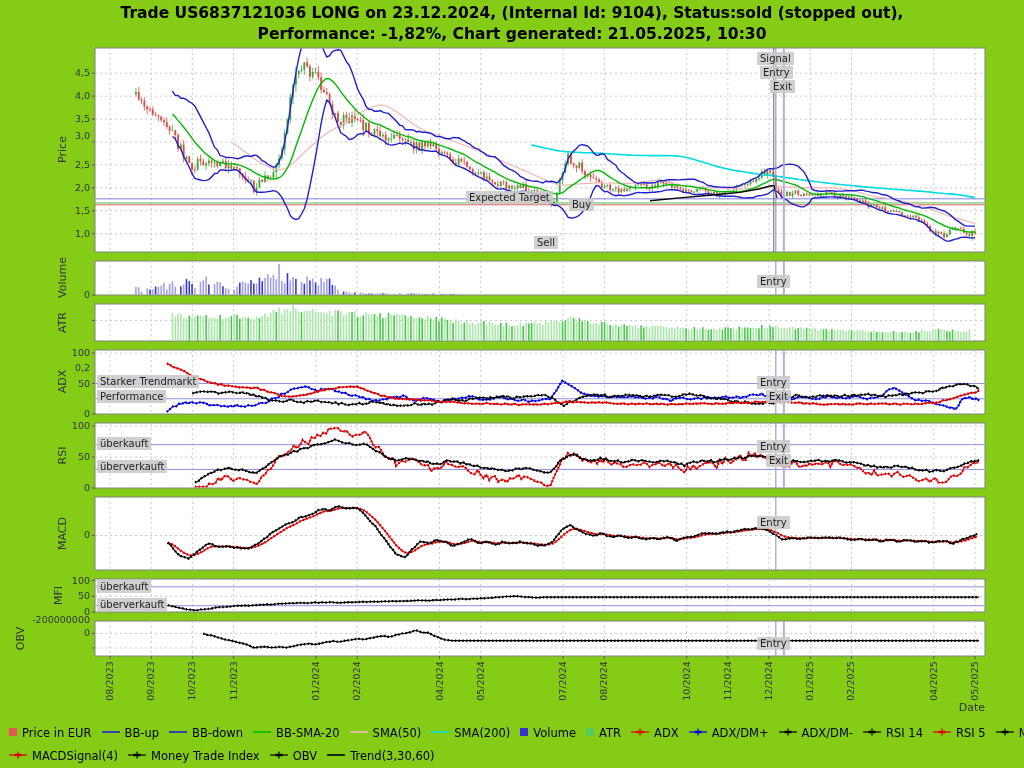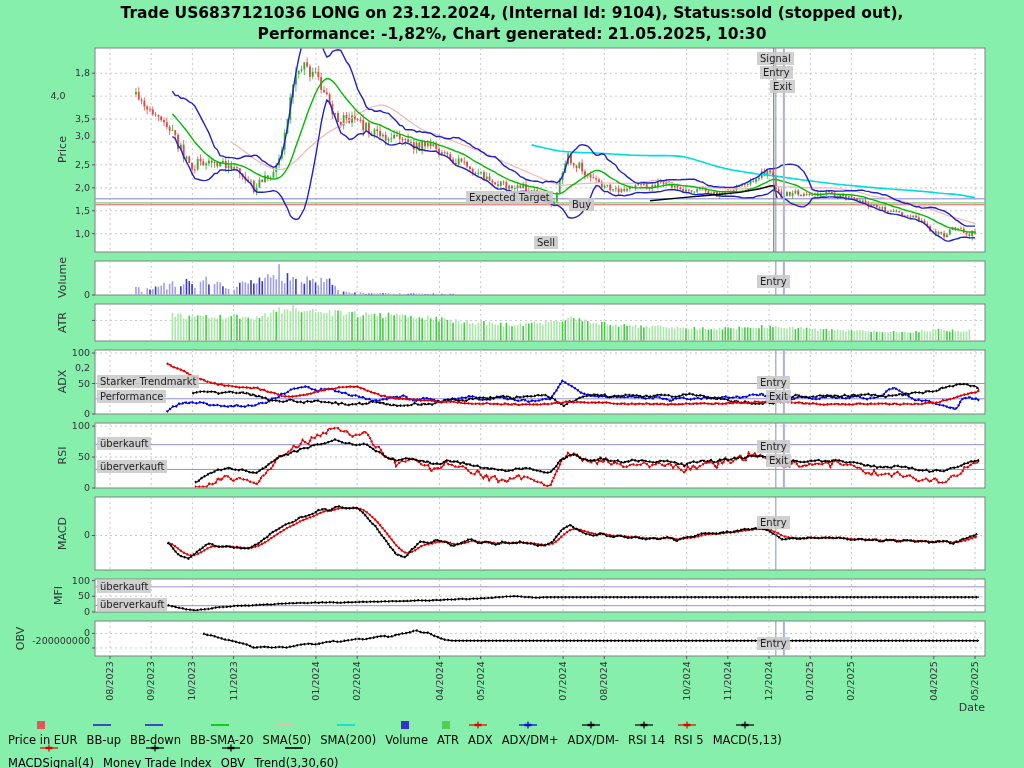--- a/index.html
+++ b/index.html
@@ -1,33 +1,33 @@
 <!DOCTYPE html>
 <html><head>
 <meta charset="utf-8">
 <style>
   html,body{margin:0;padding:0;}
-  .fig{position:relative;width:1024px;height:768px;background:#86efac;overflow:hidden;
+  .fig{position:relative;width:1024px;height:768px;background:#84cc16;overflow:hidden;
        font-family:"DejaVu Sans","Liberation Sans",sans-serif;}
   .title{position:absolute;top:3px;left:0;width:1024px;text-align:center;
          font-size:15.5px;font-weight:bold;color:#000;line-height:21px;}
   #plot{position:absolute;top:0;left:0;}
   #labels{position:absolute;top:0;left:0;width:1024px;height:768px;pointer-events:none;}
   .ytick{position:absolute;left:26px;width:64px;text-align:right;font-size:9.5px;color:#333;line-height:10px;}
   .xtick{position:absolute;width:46px;height:12px;font-size:9.5px;color:#333;text-align:center;
          transform:rotate(-90deg);line-height:12px;white-space:nowrap;}
   .axtitle{position:absolute;width:70px;text-align:center;font-size:11px;color:#333;
            transform:rotate(-90deg);line-height:13px;white-space:nowrap;}
   .ann{position:absolute;background:rgba(202,202,202,0.88);color:#222;font-size:10px;
        line-height:13px;padding:0 3px;white-space:nowrap;}
   .xaxis-title{position:absolute;top:701px;left:95px;width:890px;text-align:right;
                font-size:11px;color:#333;}
   #legend{position:absolute;left:8px;top:721px;width:1012px;font-size:11.5px;color:#000;}
   .lrow{display:flex;flex-wrap:nowrap;align-items:center;height:23px;}
-  .litem{display:flex;align-items:center;margin-right:9px;white-space:nowrap;flex-direction:column;}
+  .litem{display:flex;align-items:center;margin-right:9px;white-space:nowrap;}
   .lmark{margin-right:4px;display:inline-block;}
 </style>
 </head>
 <body>
 
 <div class="fig">
   <div class="title">
     <div>Trade US6837121036 LONG on 23.12.2024, (Internal Id: 9104), Status:sold (stopped out),</div>
     <div>Performance: -1,82%, Chart generated: 21.05.2025, 10:30</div>
   </div>
@@ -1346,22 +1346,22 @@
       <line x1="775.8440476190476" x2="775.8440476190476" y1="621" y2="656" stroke="#8890b8" stroke-width="1"></line>
       <line x1="783.8761904761905" x2="783.8761904761905" y1="621" y2="656" stroke="#aab0e0" stroke-width="2"></line>
     </svg>
   <div id="labels">
       <span class="ytick" style="top: 228.663px;">1,0</span>
       <span class="ytick" style="top: 205.742px;">1,5</span>
       <span class="ytick" style="top: 182.82px;">2,0</span>
       <span class="ytick" style="top: 159.899px;">2,5</span>
       <span class="ytick" style="top: 131px;">3,0</span>
       <span class="ytick" style="top: 114.056px;">3,5</span>
-      <span class="ytick" style="top: 91.1348px; text-align: center;">4,0</span>
-      <span class="ytick" style="top: 68.2135px;">1,8</span>
+      <span class="ytick" style="top: 91.1348px;">4,0</span>
+      <span class="ytick" style="top: 68.2135px;">4,5</span>
       <span class="axtitle" style="left: 27px; top: 143px;">Price</span>
       <span class="ann" style="left: 466px; top: 191px;">Expected Target</span>
       <span class="ann" style="left: 534px; top: 216px; margin-top: 20px;">Sell</span>
       <span class="ann" style="left: 562px; top: 198px; margin-left: 7px;">Buy</span>
       <span class="ann" style="left: 757px; top: 52px;">Signal</span>
       <span class="ann" style="left: 760px; top: 66px;">Entry</span>
       <span class="ann" style="left: 770px; top: 80px;">Exit</span>
       <span class="ytick" style="top: 290px;">0</span>
       <span class="axtitle" style="left: 27px; top: 271px;">Volume</span>
       <span class="ann" style="left: 757px; top: 275px;">Entry</span>
@@ -1386,21 +1386,21 @@
       <span class="ytick" style="top: 530.491px;">0</span>
       <span class="axtitle" style="left: 27px; top: 526.5px;">MACD</span>
       <span class="ann" style="left: 757px; top: 516px;">Entry</span>
       <span class="ytick" style="top: 607px;">0</span>
       <span class="ytick" style="top: 591.286px;">50</span>
       <span class="ytick" style="top: 575.571px;">100</span>
       <span class="axtitle" style="left: 23px; top: 588.5px;">MFI</span>
       <span class="ann" style="left: 97px; top: 580px;">überkauft</span>
       <span class="ann" style="left: 97px; top: 598px;">überverkauft</span>
       <span class="ytick" style="top: 628.396px;">0</span>
-      <span class="ytick" style="top: 636px;">-200000000</span>
+      <span class="ytick" style="top: 615px;">-200000000</span>
       <span class="axtitle" style="left: -15px; top: 631.5px;">OBV</span>
       <span class="ann" style="left: 757px; top: 637px;">Entry</span>
       <span class="xtick" style="left: 87px; top: 675px;">08/2023</span>
       <span class="xtick" style="left: 128.19px; top: 675px;">09/2023</span>
       <span class="xtick" style="left: 169.381px; top: 675px;">10/2023</span>
       <span class="xtick" style="left: 210.571px; top: 675px;">11/2023</span>
       <span class="xtick" style="left: 292.952px; top: 675px;">01/2024</span>
       <span class="xtick" style="left: 334.143px; top: 675px;">02/2024</span>
       <span class="xtick" style="left: 416.524px; top: 675px;">04/2024</span>
       <span class="xtick" style="left: 457.714px; top: 675px;">05/2024</span>

